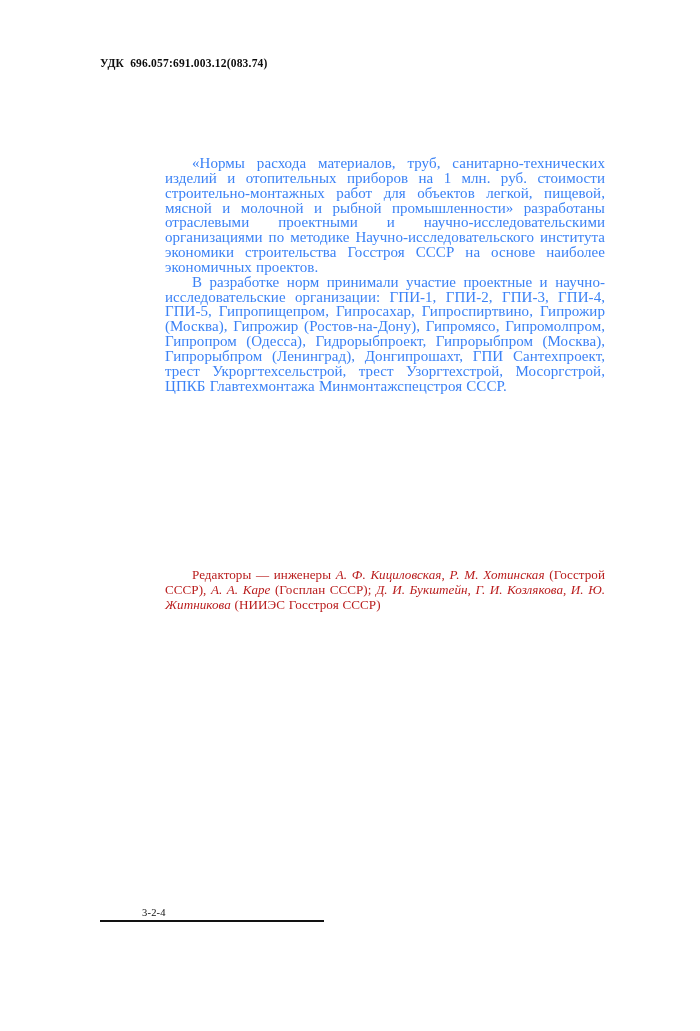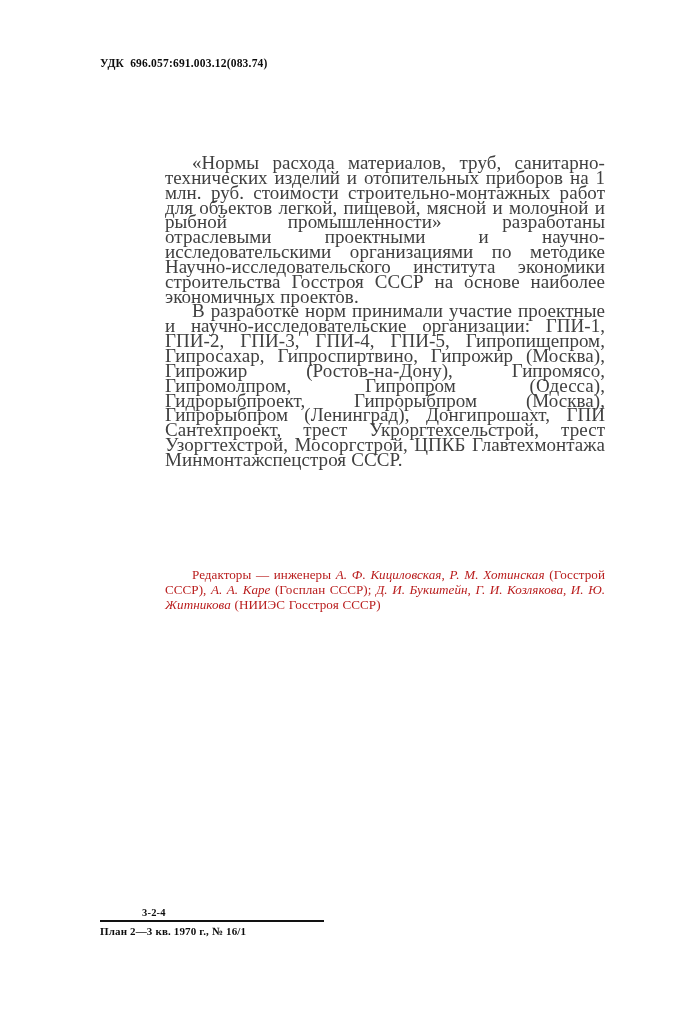--- a/index.html
+++ b/index.html
@@ -41,25 +41,25 @@
     position: absolute;
     left: 131px;
     top: 152px;
     width: 440px;
   }
   .para {
     margin: 0;
     text-align: justify;
     text-align-last: left;
     text-indent: 27px;
-    font-size: 19px;
+    font-size: 15px;
     line-height: 14.85px;
     letter-spacing: 0.05px;
     word-spacing: 0.4px;
-    color: #404040;
+    color: #3b82f6;
     hyphens: manual;
   }
   .para + .para { margin-top: 0; }
 
   
   .editors-block {
     position: absolute;
     left: 131px;
     top: 564px;
     width: 440px;
@@ -81,21 +81,21 @@
 
   
   .footer {
     position: absolute;
     left: 66px;
     top: 903px;
     width: 330px;
   }
   .signature-mark {
     font-family: "Liberation Serif", "DejaVu Serif", serif;
-    font-weight: 700;
+    font-weight: 400;
     font-size: 10.5px;
     letter-spacing: 0.2px;
     color: #0d0d0d;
     margin: 0 0 2px 42px;
     line-height: 11px;
   }
   .footer-rule {
     width: 224px;
     height: 1.6px;
     background: #121212;
@@ -128,16 +128,15 @@
 
   <div class="editors-block">
     <p class="editors">
       <span>Редакторы — инженеры </span><span id="editors-names"><i>А. Ф. Кициловская</i><span>, </span><i>Р. М. Хотинская</i><span> (Госстрой СССР)</span><span>, </span><i>А. А. Каре</i><span> (Госплан СССР)</span><span>; </span><i>Д. И. Букштейн</i><span>, </span><i>Г. И. Козлякова</i><span>, </span><i>И. Ю. Житникова</i><span> (НИИЭС Госстроя СССР)</span></span>
     </p>
   </div>
 
   <div class="footer">
     <div class="signature-mark">3-2-4</div>
     <div class="footer-rule" style="background: rgb(18, 18, 18);"></div>
-    <div class="plan-line">План 2—3 кв. 1970 г., № 16/1</div>
   </div>
 
 </div>
 
 </body></html>

